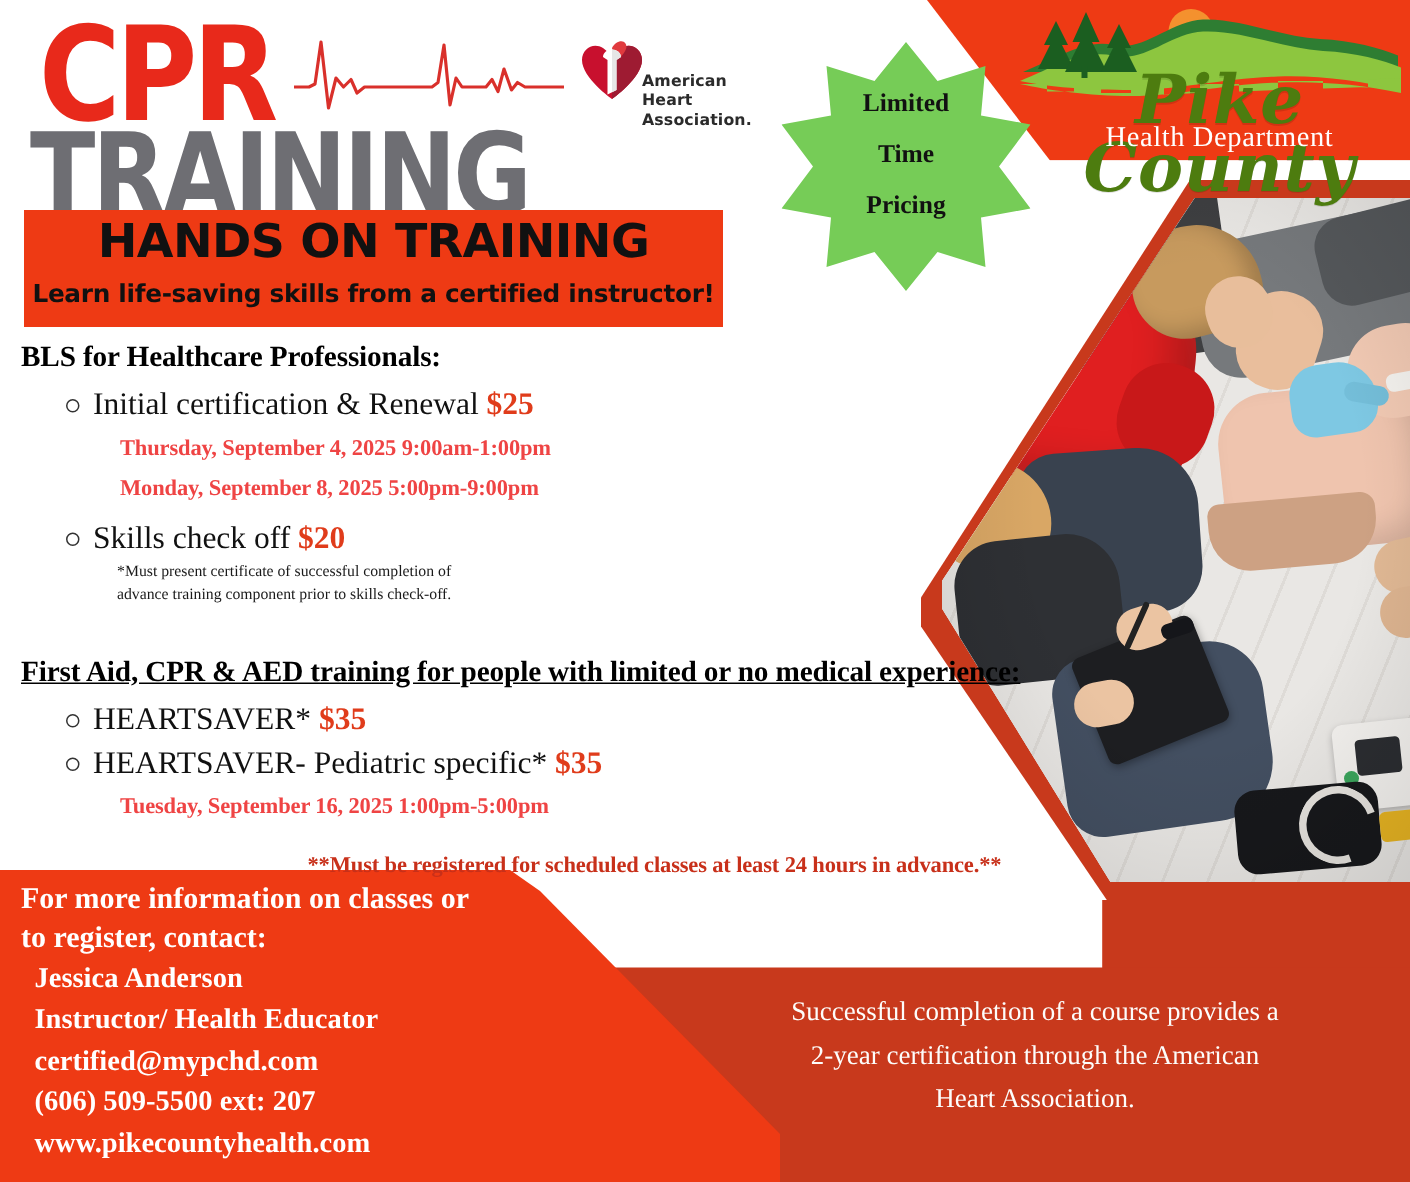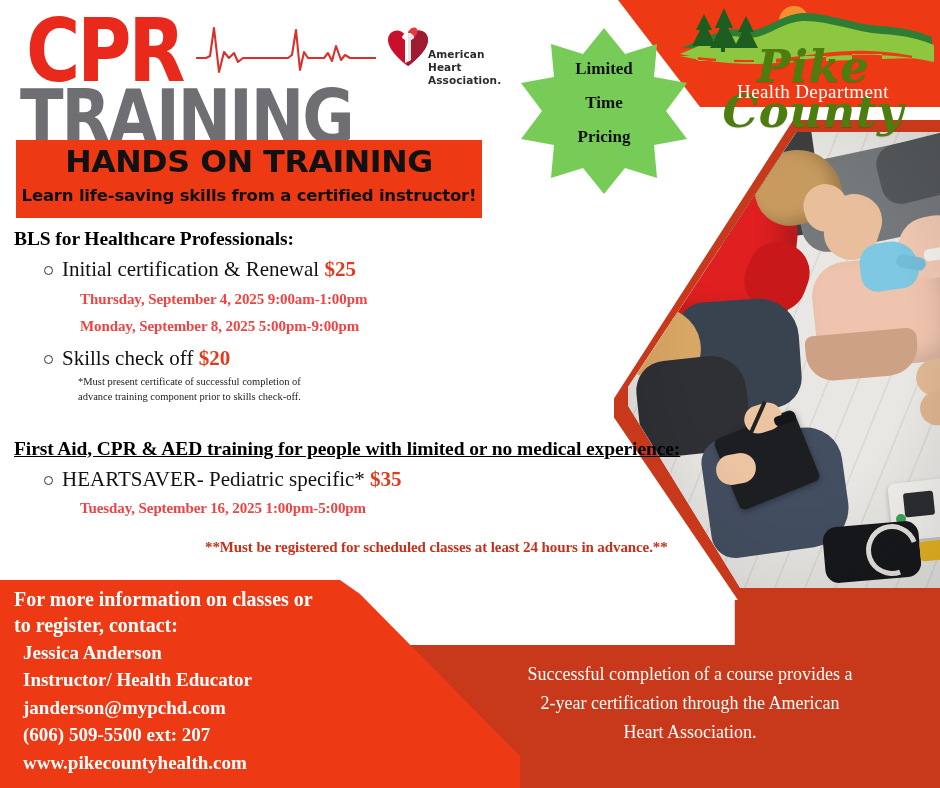--- a/index.html
+++ b/index.html
@@ -348,39 +348,43 @@
     </div>
 
     <div class="footnote">
       <div>*Must present certificate of successful completion of</div>
       <div>advance training component prior to skills check-off.</div>
     </div>
 
     <div class="h-sec sec2">First Aid, CPR &amp; AED training for people with limited or no medical experience:</div>
 
     <div class="li">
+      <span>HEARTSAVER*</span>
+      <span class="price">$35</span>
+    </div>
+    <div class="li">
       <span>HEARTSAVER- Pediatric specific*</span>
       <span class="price">$35</span>
     </div>
 
     <div class="dateline">Tuesday, September 16, 2025 1:00pm-5:00pm</div>
 
     <div class="warnLine">**Must be registered for scheduled classes at least 24 hours in advance.**</div>
   </div>
 
   <div class="btmDarkTop"></div>
   <div class="btmDark"></div>
   <div class="btmBright"></div>
 
   <div class="contactBlock">
     <div class="l1">For more information on classes or</div>
     <div class="l1">to register, contact:</div>
     <div class="l2">Jessica Anderson</div>
     <div class="l2">Instructor/ Health Educator</div>
-    <div class="l2">janderson@mypchd.com</div>
+    <div class="l2">certified@mypchd.com</div>
     <div class="l2">(606) 509-5500 ext: 207</div>
     <div class="l2">www.pikecountyhealth.com</div>
   </div>
 
   <div class="certText">
     <div>Successful completion of a course provides a</div>
     <div>2-year certification through the American</div>
     <div>Heart Association.</div>
   </div>
 

